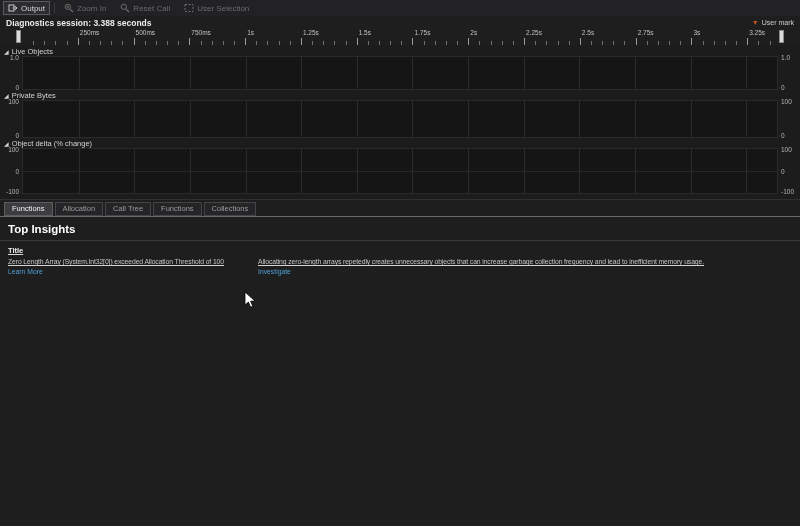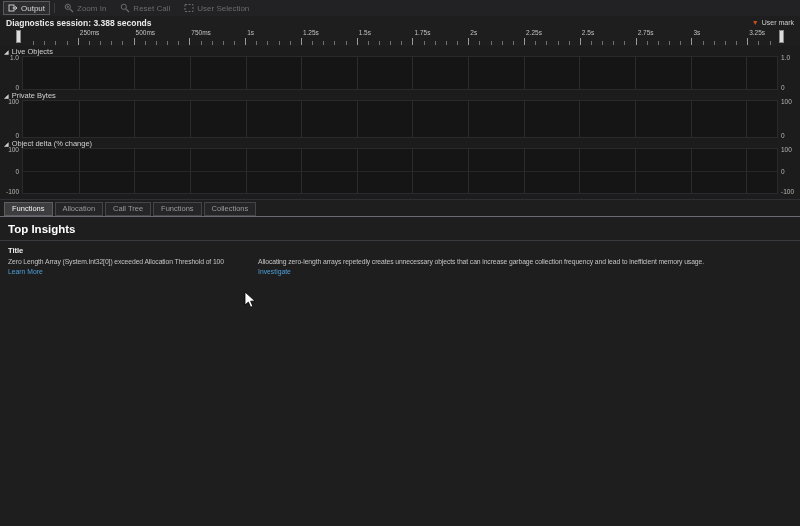--- a/index.html
+++ b/index.html
@@ -59,21 +59,21 @@
   
   .tab-strip{display:flex;gap:2px;padding:3px 0 0 4px;height:16px;align-items:flex-end;}
   .tab{border:1px solid #454548;background:#252527;color:#9a9a9a;padding:2px 7px 2px 7px;
     font-size:7.5px;font-family:inherit;line-height:1.1;}
   .tab.active{background:#3d3d40;color:#f2f2f2;border-color:#5d5d62;}
   .tab-underline{height:1px;background:#6a6a70;}
   
   .insights-panel{background:#1e1e1f;}
   .section-title{font-size:11.5px;font-weight:bold;color:#ffffff;padding:6px 8px 5px 8px;
     border-bottom:1px solid #3a3a3e;}
-  .insights-table{padding:0 8px;}
+  .insights-table{padding:0 8px;text-decoration:underline;}
   .t-row{display:grid;grid-template-columns:250px 1fr;column-gap:0;}
   .t-head .cell{font-size:7.5px;font-weight:bold;color:#f0f0f0;padding:5px 0 3px 0;}
   .cell{overflow:hidden;}
   .cell-text{font-size:6.8px;letter-spacing:-0.1px;color:#c4c4c4;white-space:nowrap;}
   .cell-link{display:inline-block;margin-top:3px;font-size:6.8px;color:var(--link);text-decoration:none;}
   
   .cursor{position:absolute;left:244px;top:291px;pointer-events:none;}
 </style>
 </head>
 <body>

